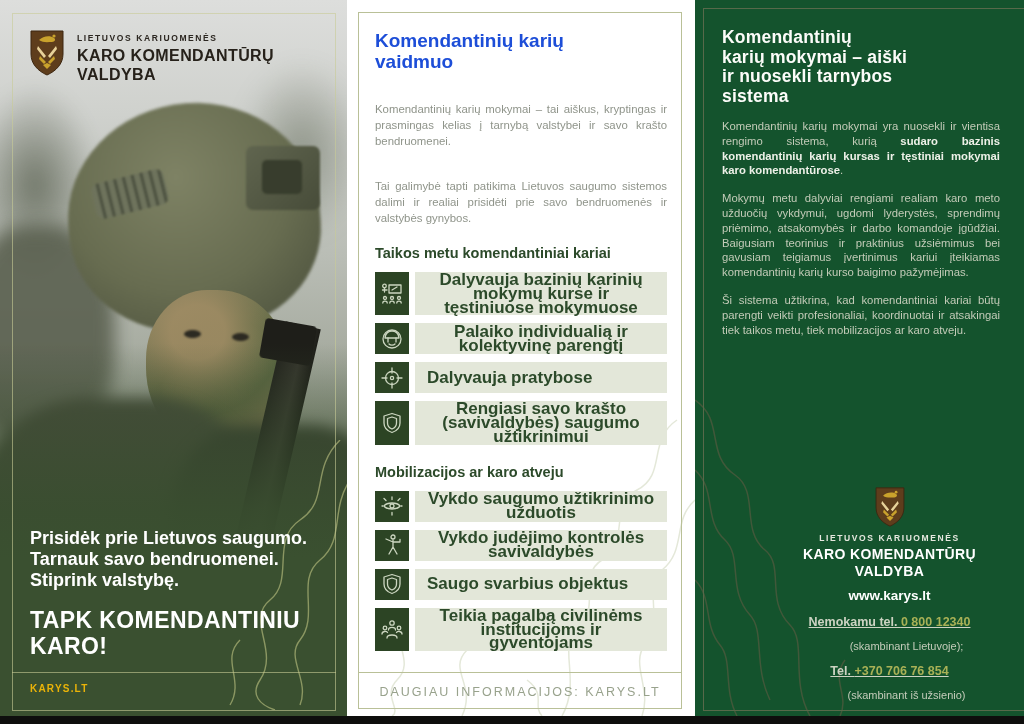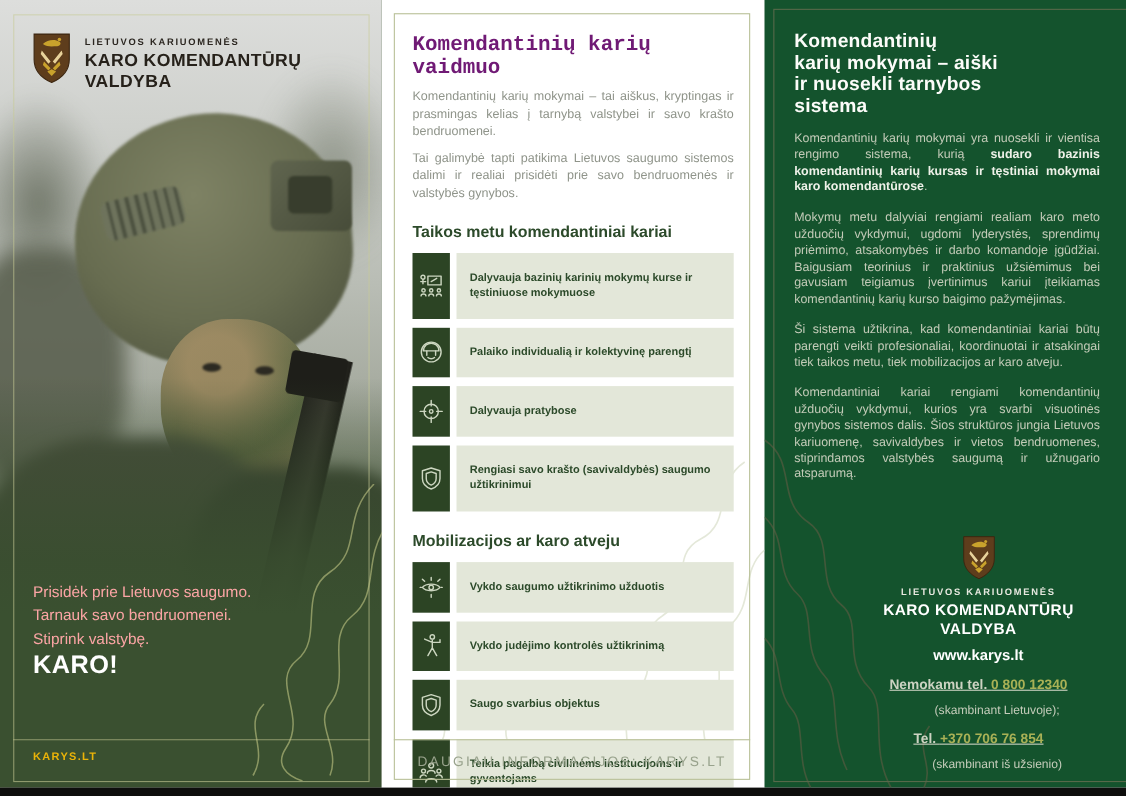--- a/index.html
+++ b/index.html
@@ -51,34 +51,34 @@
   .scope { left:262px; top:322px; width:52px; height:40px; border-radius:4px; transform:rotate(10deg); background:#1e1e19; filter:blur(.6px); }
   #photo-overlay { position:absolute; inset:0;
     background:linear-gradient(180deg, rgba(58,80,48,0) 48%, rgba(56,77,46,.45) 60%, rgba(57,78,47,.9) 71%, #3a5030 78%); }
 
   
   #left-logo { position:absolute; left:30px; top:30px; display:flex; gap:13px; align-items:flex-start; z-index:30; }
   #left-logo .org-text { padding-top:3px; }
   .org-small-dark { font-size:8.5px; font-weight:700; letter-spacing:1.6px; color:#2c2721; }
   .org-big-dark { font-size:16px; font-weight:800; letter-spacing:.4px; color:#26211a; line-height:19px; margin-top:3px; }
   #left-text { position:absolute; left:30px; top:528px; z-index:30; }
-  .tagline { font-size:14px; line-height:21px; color:#fca5a5; font-weight:400; }
+  .tagline { font-size:18px; line-height:21px; color:#ffffff; font-weight:700; }
   .cta { margin-top:16px; font-size:23px; line-height:26px; font-weight:800; color:#ffffff; letter-spacing:.4px; }
   #left-footer { position:absolute; left:30px; top:683px; z-index:30; font-size:10px; letter-spacing:1.2px; color:#eab308; font-weight:600; }
 
   
   #mid-content { position:absolute; left:28px; top:30px; width:292px; z-index:10; }
-  .h1 { font-size:19px; line-height:21px; font-weight:800; color:#701a75;font-family:Liberation Mono, monospace; }
-  .body-p { margin-top:8px; font-size:11.4px; line-height:16px; color:#8f948a; text-align:justify; }
+  .h1 { font-size:19px; line-height:21px; font-weight:800; color:#1d4ed8; }
+  .body-p { margin-top:29px; font-size:11.4px; line-height:16px; color:#8f948a; text-align:justify; }
   .sec-h { margin-top:19px; font-size:14.5px; font-weight:800; color:#2c4a2a; }
   .rows { margin-top:11px; }
   .row { display:flex; gap:6px; margin-bottom:8px; }
   .row.one { min-height:31px; } .row.two { min-height:40px; }
   .tile { flex:0 0 34px; background:#2c4424; display:flex; align-items:center; justify-content:center; }
-  .bar { flex:1; background:#e3e7d9; color:#2c4a2a; font-weight:700; font-size:10px; line-height:13.8px; display:flex; align-items:center; padding:16px 12px; }
+  .bar { flex:1; background:#e3e7d9; color:#2c4a2a; font-weight:700; font-size:17px; line-height:13.8px; display:flex; align-items:center; padding:1px 12px;text-align:center; }
   #mid-footer { position:absolute; left:11px; right:13px; top:673px; height:38px; display:flex; align-items:center; justify-content:center; z-index:25;
     font-size:12.5px; letter-spacing:2px; color:#98a28c; font-weight:500; }
 
   
   #right-content { position:absolute; left:27px; top:28px; width:278px; z-index:10; }
   .h2 { font-size:17.5px; line-height:19.5px; font-weight:800; color:#fcfcf9; letter-spacing:.2px; }
   .rbody { margin-top:13px; font-size:11.3px; line-height:14.8px; color:#c3cbb8; text-align:justify; }
   .rbody b { color:#eef1e8; }
   #right-org { position:absolute; left:0; right:0; top:487px; text-align:center; z-index:10; }
   .org-small-light { margin-top:6px; font-size:8.5px; font-weight:700; letter-spacing:1.6px; color:#e6e8df; }
@@ -142,20 +142,21 @@
         <div class="org-small-dark">LIETUVOS KARIUOMENĖS</div>
         <div class="org-big-dark">KARO KOMENDANTŪRŲ</div>
         <div class="org-big-dark" style="margin-top:0;">VALDYBA</div>
       </div>
     </div>
 
     <div id="left-text">
       <div class="tagline">Prisidėk prie Lietuvos saugumo.</div>
       <div class="tagline">Tarnauk savo bendruomenei.</div>
       <div class="tagline">Stiprink valstybę.</div>
+      <div class="cta">TAPK KOMENDANTINIU</div>
       <div class="cta" style="margin-top:0;">KARO!</div>
     </div>
 
     <div id="left-footer">KARYS.LT</div>
   </div>
 
   <div class="panel" id="panel-mid">
     <svg class="contour" style="left:0; top:380px;" width="348" height="336" viewBox="0 0 348 336">
       <g fill="none" stroke="#e4e8d9" stroke-width="1.5">
         <path d="M330,40 C300,60 320,95 290,110 C260,125 285,160 255,180 C230,195 255,230 230,250 C210,267 235,300 215,336"></path>
@@ -244,21 +245,21 @@
           <div class="bar">Vykdo saugumo užtikrinimo užduotis</div>
         </div>
 
         <div class="row one">
           <div class="tile">
             <svg class="licon" viewBox="0 0 24 24">
               <circle cx="13" cy="4" r="2"></circle>
               <path d="M13,7 V14 M13,9 L6,6 M13,9 L20,9 M20,9 L20,6.5 M13,14 L9,21 M13,14 L17,21"></path>
             </svg>
           </div>
-          <div class="bar">Vykdo judėjimo kontrolės užtikrinimą</div>
+          <div class="bar">Vykdo judėjimo kontrolės savivaldybės</div>
         </div>
 
         <div class="row one">
           <div class="tile">
             <svg class="licon" viewBox="0 0 24 24">
               <path d="M12,2.5 L20,5 V12 C20,16.5 16.5,20 12,21.5 C7.5,20 4,16.5 4,12 V5 Z"></path>
               <path d="M12,6 L16.5,7.5 V12 C16.5,15 14.5,17 12,18 C9.5,17 7.5,15 7.5,12 V7.5 Z"></path>
             </svg>
           </div>
           <div class="bar">Saugo svarbius objektus</div>
@@ -298,21 +299,20 @@
 
     <div id="right-content">
       <div class="h2">Komendantinių</div>
       <div class="h2">karių mokymai – aiški</div>
       <div class="h2">ir nuosekli tarnybos</div>
       <div class="h2">sistema</div>
 
       <p class="rbody"><span>Komendantinių karių mokymai yra nuosekli ir vientisa rengimo sistema, kurią </span><b>sudaro bazinis komendantinių karių kursas ir tęstiniai mokymai karo komendantūrose</b><span>.</span></p>
       <p class="rbody">Mokymų metu dalyviai rengiami realiam karo meto užduočių vykdymui, ugdomi lyderystės, sprendimų priėmimo, atsakomybės ir darbo komandoje įgūdžiai. Baigusiam teorinius ir praktinius užsiėmimus bei gavusiam teigiamus įvertinimus kariui įteikiamas komendantinių karių kurso baigimo pažymėjimas.</p>
       <p class="rbody">Ši sistema užtikrina, kad komendantiniai kariai būtų parengti veikti profesionaliai, koordinuotai ir atsakingai tiek taikos metu, tiek mobilizacijos ar karo atveju.</p>
-      <p class="rbody">Komendantiniai kariai rengiami komendantinių užduočių vykdymui, kurios yra svarbi visuotinės gynybos sistemos dalis. Šios struktūros jungia Lietuvos kariuomenę, savivaldybes ir vietos bendruomenes, stiprindamos valstybės saugumą ir užnugario atsparumą.</p>
     </div>
 
     <div id="right-org">
       <svg class="shield-svg" style="margin:0 auto;" width="30" height="40" viewBox="0 0 34 46">
         <path d="M1,1 H33 V24 C33,34 26,41 17,45 C8,41 1,34 1,24 Z" fill="#5e3d1c" stroke="#3c2610" stroke-width="1"></path>
         <path d="M9,10 C13,6 20,5 24,8 C26,9 25,12 22,12 C18,12 13,13 9,10 Z" fill="#c9a22c"></path>
         <circle cx="24" cy="6" r="1.6" fill="#c9a22c"></circle>
         <path d="M8,16 L16,26 L14,28 L7,19 Z M26,16 L18,26 L20,28 L27,19 Z" fill="#e8d29a"></path>
         <path d="M10,26 L16,32 L14,34 L9,29 Z M24,26 L18,32 L20,34 L25,29 Z" fill="#c9a22c"></path>
         <path d="M13,35 L17,39 L21,35 L17,33 Z" fill="#c9a22c"></path>

